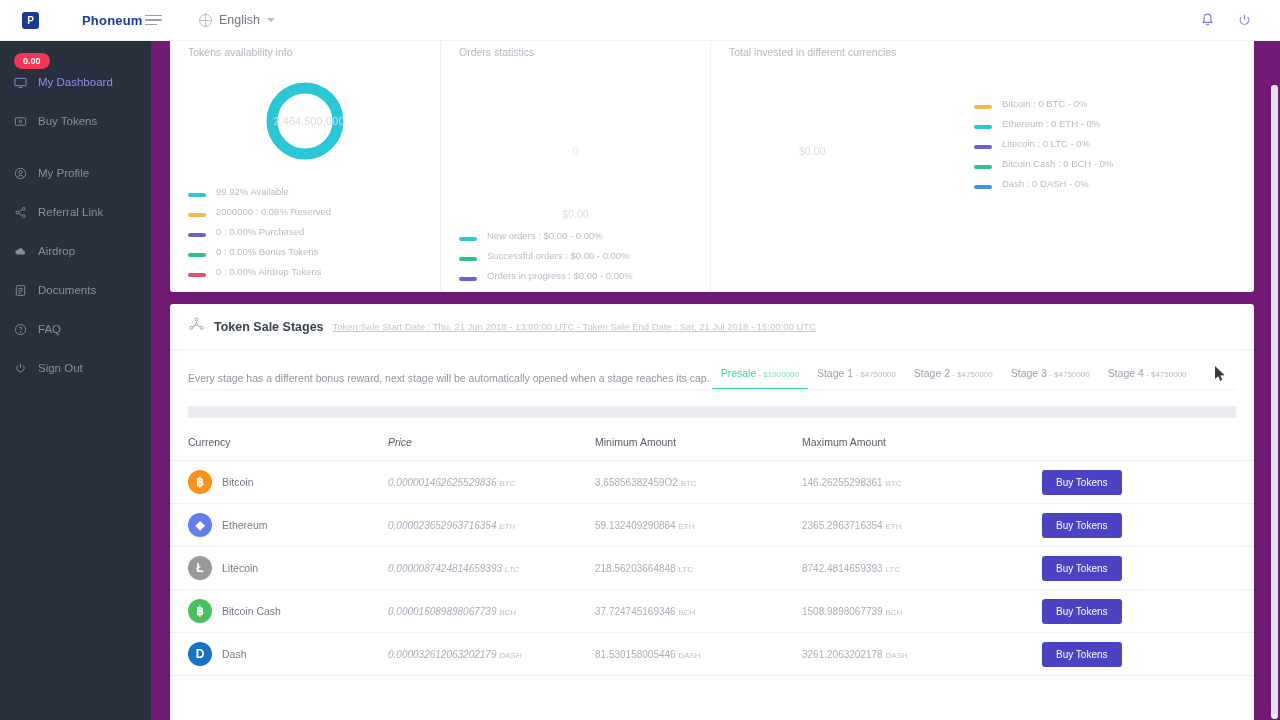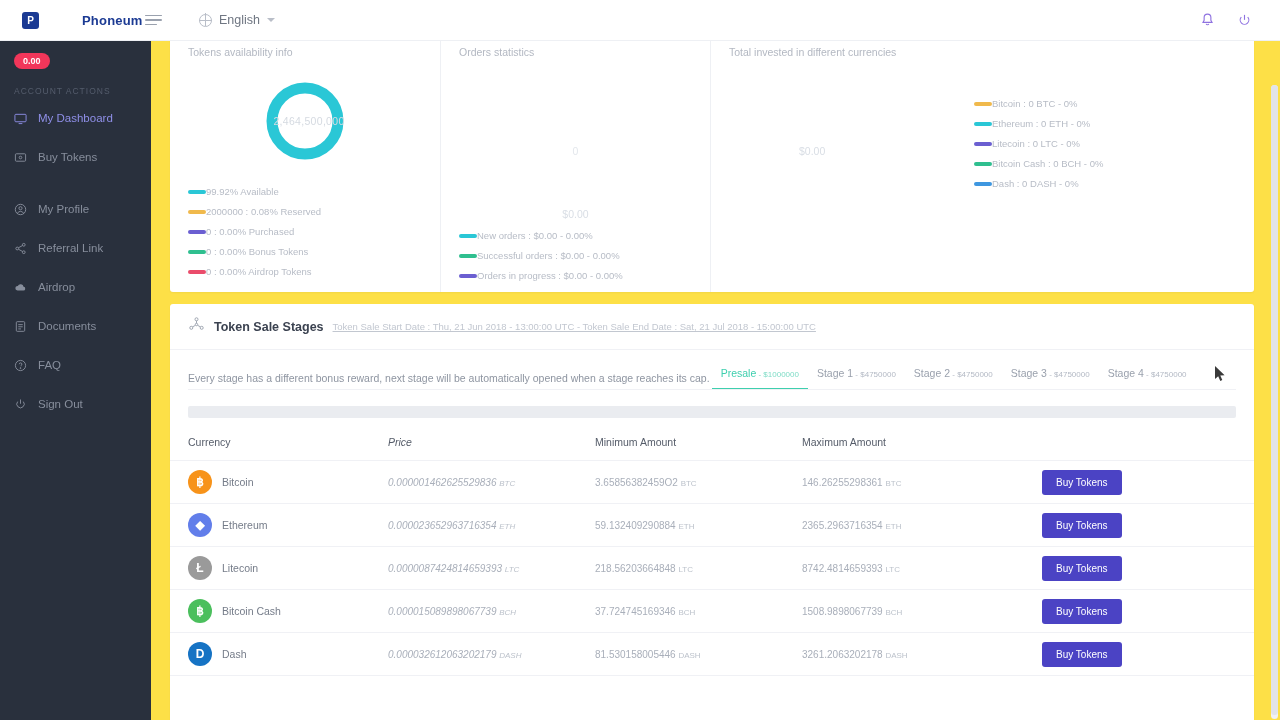--- a/index.html
+++ b/index.html
@@ -69,21 +69,21 @@
     position: absolute; right: 12px; width: 0; height: 0;
     border-top: 3px solid transparent; border-bottom: 3px solid transparent;
     border-left: 3.5px solid #4d5costart;
     border-left-color: #4d5566;
   }
   .sb-spacer { height: 13px; }
 
   
   .main {
     position: absolute; top: 41px; left: 151px; width: 1129px; height: 679px;
-    background: #fde047; overflow: hidden;
+    background: #701a75; overflow: hidden;
   }
   .card {
     background: #fff; border-radius: 3px;
     box-shadow: 0 1px 2px rgba(30,40,60,.05);
   }
 
   
   .stats-card {
     position: absolute; left: 19px; top: -9px; width: 1084px; height: 260px;
     display: flex;
@@ -95,21 +95,21 @@
   .col-title {
     font-size: 10.5px; color: #b3b8c2; padding-left: 18px; margin-bottom: 4px;
   }
   .donut-wrap { position: relative; width: 100%; height: 118px; display: flex; align-items: center; justify-content: center; }
   .donut-label {
     position: absolute; left: 8px; right: 0; top: 50%; transform: translateY(-50%);
     text-align: center; font-size: 10.5px; color: #d5dae1; letter-spacing: .3px;
   }
   .legend { padding: 6px 0 0 18px; }
   .legend.mid { padding-top: 20px; }
-  .lg-row { display: flex; align-items: center; margin-bottom: 9px; font-size: 9.5px; color: #b7bcc6; }
+  .lg-row { display: flex; align-items: flex-end; gap: 10px; margin-bottom: 9px; font-size: 9.5px; color: #b7bcc6; }
   .lg-bar { width: 18px; height: 4px; border-radius: 2px; flex: 0 0 18px; }
   .center-num {
     position: absolute; left: 0; right: 0; text-align: center;
     font-size: 10.5px; color: #e3e7ec;
   }
   .c2-zero { top: 113px; }
   .c2-amt { top: 176px; font-size: 10.5px; color: #d9dee5; }
   .c3-amt { position: absolute; left: 88px; top: 113px; font-size: 10.5px; color: #d9dee5; }
   .c3-legend { position: absolute; left: 263px; top: 66px; }
 
@@ -215,21 +215,20 @@
           <path d="M8 2v5.3"></path>
         </svg>
       </span>
     </div>
   </div>
 
   <div class="sidebar">
     <div class="sb-badge-row">
       <span class="sb-badge">0.00</span>
     </div>
-    <div class="sb-section">ACCOUNT ACTIONS</div>
     <div id="sb-items">
         <div class="sb-item active">
           <span class="sb-ic">
             <svg width="13" height="13" viewBox="0 0 14 14" fill="none" stroke="currentColor" stroke-width="1">
               <rect x="1" y="2.5" width="12" height="8" rx="1"></rect>
               <path d="M5 12.5h4"></path>
             </svg>
           </span>
           <span>My Dashboard</span>
         </div>

